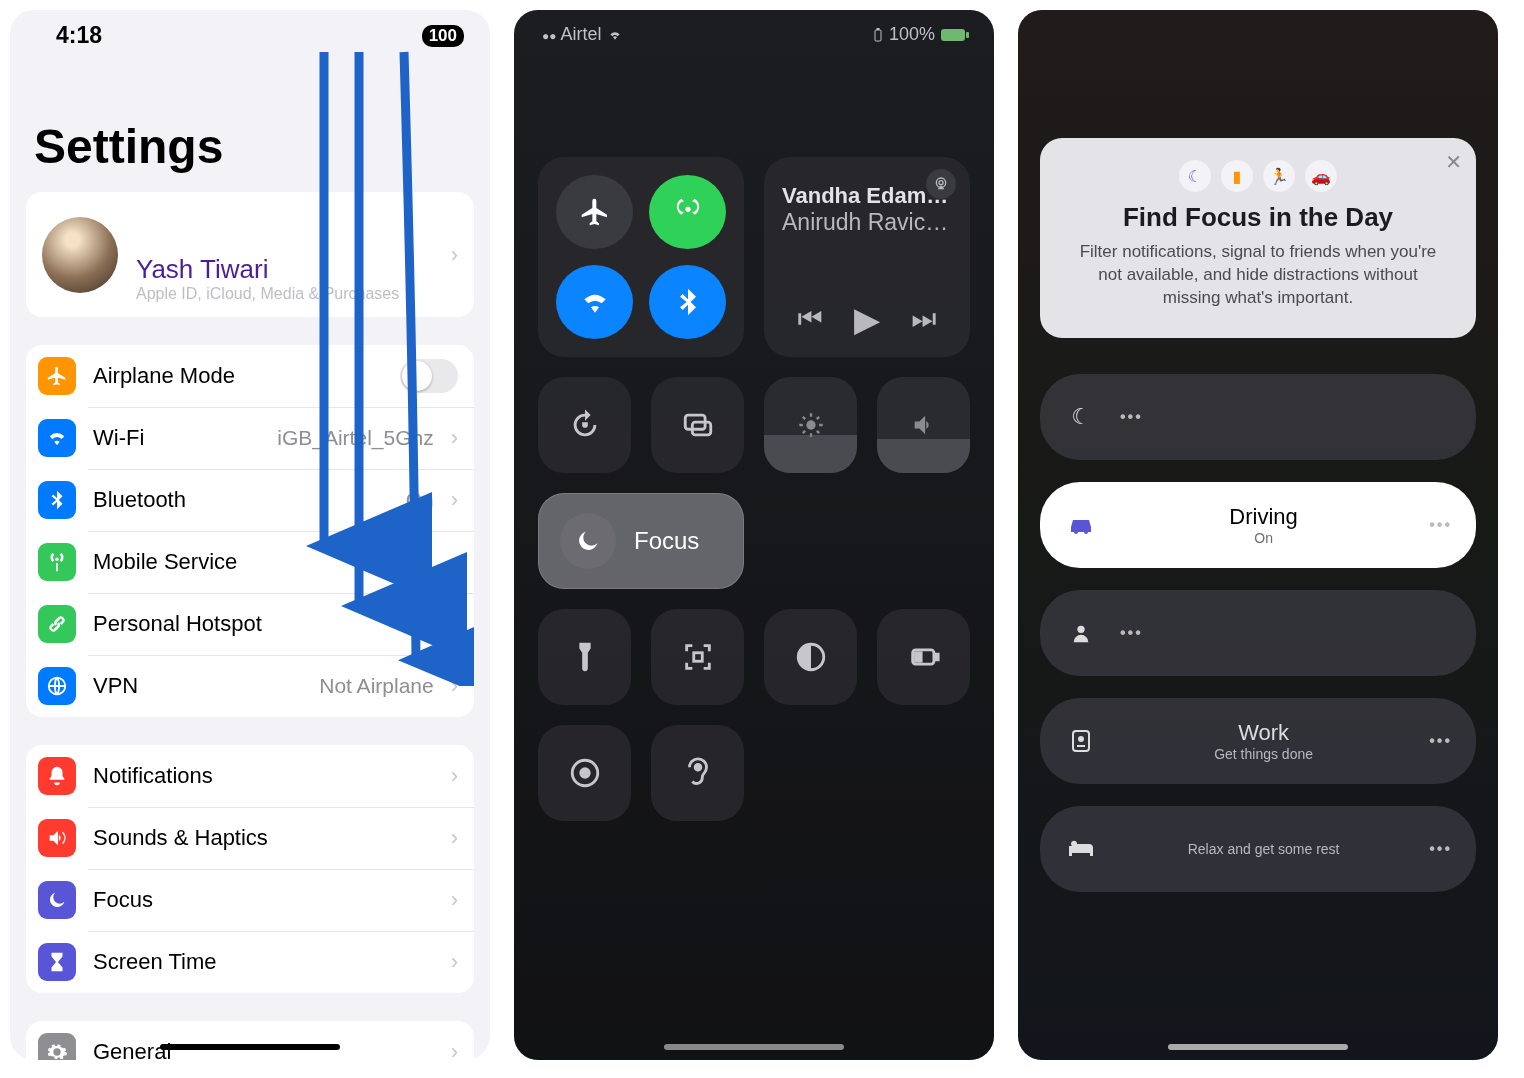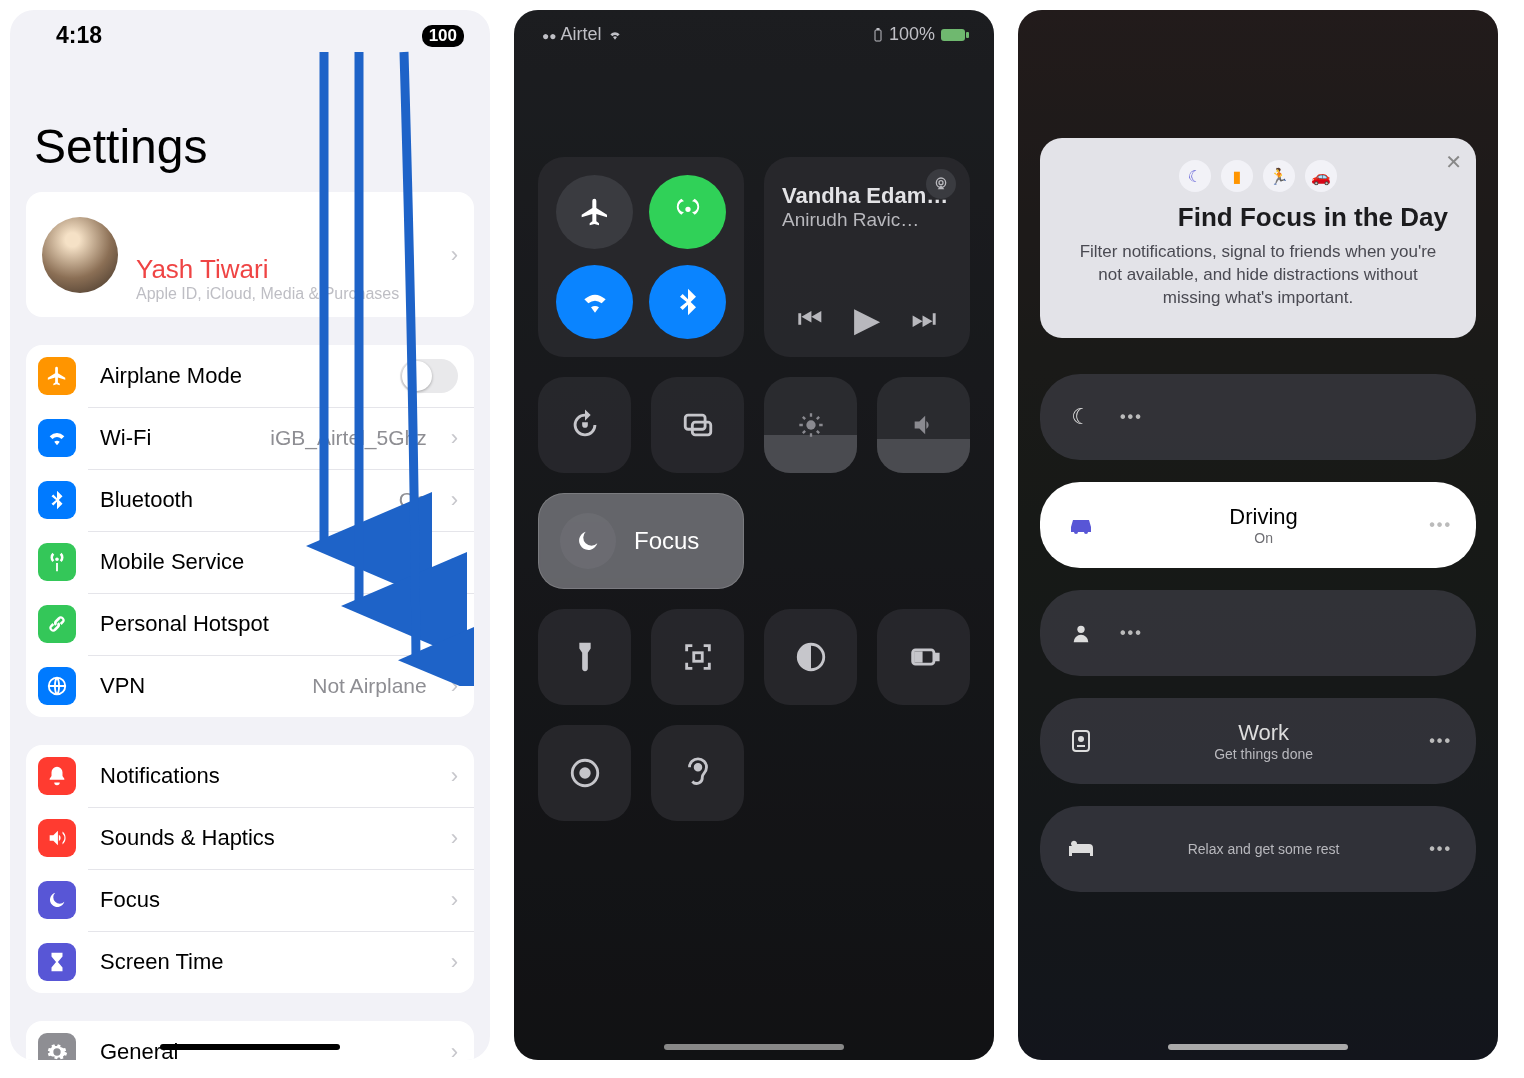--- a/index.html
+++ b/index.html
@@ -22,26 +22,26 @@
   }
 
   
   .s1 { background: #f2f2f7; }
   .statusbar {
     display: flex; justify-content: space-between; align-items: center;
     padding: 12px 26px 4px 46px; font-size: 23px; font-weight: 700;
   }
   .status-right { display: flex; align-items: center; gap: 6px; }
   .batt-pill { background:#000; color:#fff; border-radius: 10px; padding: 1px 7px; font-size: 17px; font-weight:700; }
-  .s1 h1 { font-size: 48px; font-weight: 400; padding: 66px 24px 18px; }
+  .s1 h1 { font-size: 48px; font-weight: 700; padding: 66px 24px 18px; }
   .card {
     background: #fff; margin: 0 16px 28px; border-radius: 16px; overflow: hidden;
   }
   .row {
-    display: flex; align-items: center; gap: 24px;
+    display: flex; align-items: center; gap: 17px;
     padding: 12px 16px 12px 12px; font-size: 22px; position: relative;
   }
   .row + .row::before {
     content:""; position:absolute; left:62px; right:0; top:0; height:1px; background:#e5e5ea;
   }
   .icn {
     width: 38px; height: 38px; border-radius: 9px;
     display: flex; align-items: center; justify-content: center;
     color: #fff; flex: 0 0 auto;
   }
@@ -57,42 +57,42 @@
   .toggle::after {
     content:""; position:absolute; width:30px; height:30px; background:#fff;
     border-radius:50%; top:2px; left:2px; box-shadow:0 1px 3px rgba(0,0,0,.3);
   }
   .profile-row { padding: 14px 16px; gap: 18px; }
   .avatar {
     width: 76px; height: 76px; border-radius: 50%;
     background: radial-gradient(circle at 40% 30%, #f5e1c6 10%, #8b6f55 55%, #3a2e24 100%);
     flex:0 0 auto;
   }
-  .profile-text .name { font-size: 26px; color:#ef4444;margin-top:48px; }
+  .profile-text .name { font-size: 26px; color:#4c1d95;margin-top:48px; }
   .profile-text .sub  { font-size: 16px; color:#bebec4; }
   .homebar { position:absolute; bottom:10px; left:50%; transform:translateX(-50%);
     width:180px; height:6px; background:#000; border-radius:3px; }
   .arrows { position: absolute; top: 36px; left: 294px; pointer-events:none; }
 
   
   .s2 { background: linear-gradient(180deg,#2b2d32,#1b1c1f); }
   .s2 .dim { position:absolute; inset:0; background:rgba(0,0,0,.35); }
   .cc { position:relative; padding: 112px 24px; display:grid; grid-template-columns: 1fr 1fr; gap: 20px; }
   .tile {
     background: rgba(40,40,44,.92); border-radius: 26px; position:relative;
   }
   .conn { height: 200px; display:grid; grid-template-columns:1fr 1fr; grid-template-rows:1fr 1fr; gap:16px; padding:18px; }
   .ccbtn { border-radius:50%; display:flex;align-items:center;justify-content:center; }
   .ccbtn svg { width: 32px; height: 32px; }
   .cc-dark{background:#3a3b40;color:#fff;}
   .cc-green{background:#30d158;color:#fff;}
   .cc-blue{background:#0a84ff;color:#fff;}
   .media { height:200px; padding:18px; color:#b8b8bd; display:flex;flex-direction:column; }
   .media .title{ font-size:22px; font-weight:600; color:#e3e3e6; margin-top:8px;}
-  .media .artist{ font-size:19px; }
+  .media .artist{ font-size:23px; }
   .media .ctrls{ margin-top:auto; display:flex; justify-content:space-around; align-items:center; font-size:28px; color:#b8b8bd; }
   .airplay{ position:absolute; top:12px; right:14px; width:30px;height:30px;border-radius:50%;background:#3a3b40;display:flex;align-items:center;justify-content:center;color:#b8b8bd;}
   .sq { height: 96px; display:flex; align-items:center; justify-content:center; color:#c6c6cb; }
   .sq svg { width: 34px; height: 34px; }
   .row2 { display:grid; grid-template-columns:1fr 1fr; gap:20px; }
   .focus-ctl {
     grid-column: 1; height: 96px; border-radius: 26px;
     background: rgba(210,210,218,.42); backdrop-filter: blur(2px);
     display:flex; align-items:center; gap:18px; padding:0 22px;
     box-shadow: inset 0 0 0 1px rgba(255,255,255,.15);
@@ -109,21 +109,21 @@
 
   
   .s3 { background: linear-gradient(180deg,#3e3232,#2a2f2a 50%,#232733); }
   .s3 .dim { position:absolute; inset:0; background:rgba(0,0,0,.45); }
   .s3-inner{ position:relative; padding: 128px 22px 0; }
   .promo {
     background: rgba(240,240,245,.94); border-radius: 22px; padding: 22px 28px 28px;
     text-align:center; position:relative; color:#4a4a52;
   }
   .promo .close{ position:absolute; top:12px; right:14px; color:#888; font-size:20px; }
-  .promo h2{ font-size:26px; font-weight:700; color:#1c1c1e; margin:10px 0 8px;text-align:right; }
+  .promo h2{ font-size:26px; font-weight:700; color:#1c1c1e; margin:10px 0 8px; }
   .promo p{ font-size:17px; line-height:1.35; }
   .promo .iconrow{ display:flex; justify-content:center; gap:10px; margin-bottom:4px;}
   .promo .iconrow span{ width:32px;height:32px;border-radius:50%;background:#f2f2f7;display:flex;align-items:center;justify-content:center;font-size:16px;}
   .fmode {
     margin-top: 22px; border-radius: 40px; height: 86px;
     display:flex; align-items:center; padding:0 24px; gap:22px;
     background: rgba(60,60,68,.72); color:#ddd;
   }
   .fmode .mi { width:34px; display:flex; justify-content:center; font-size:22px; }
   .fmode .txt { flex:1; text-align:center; }

